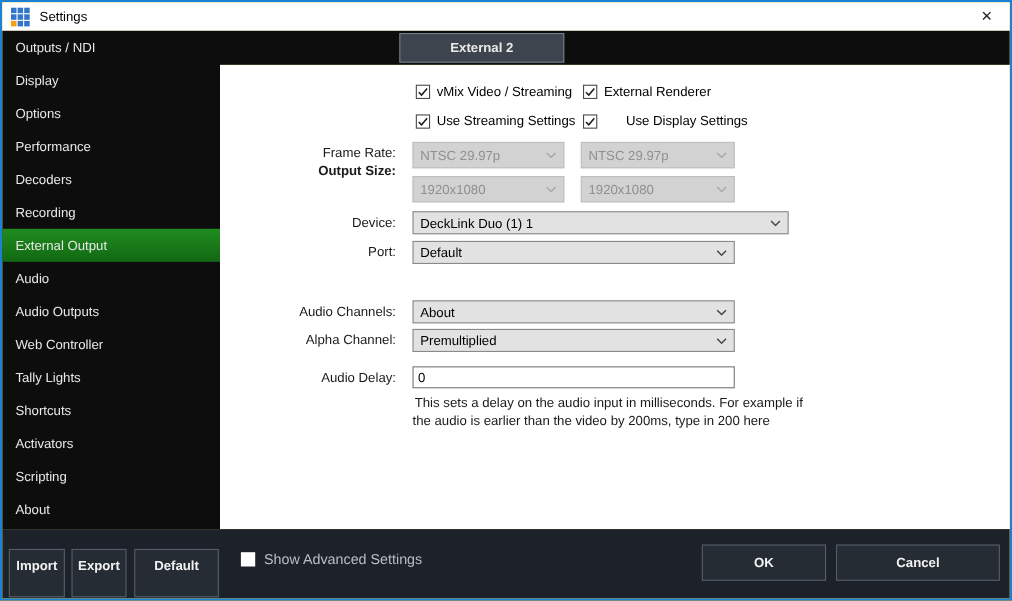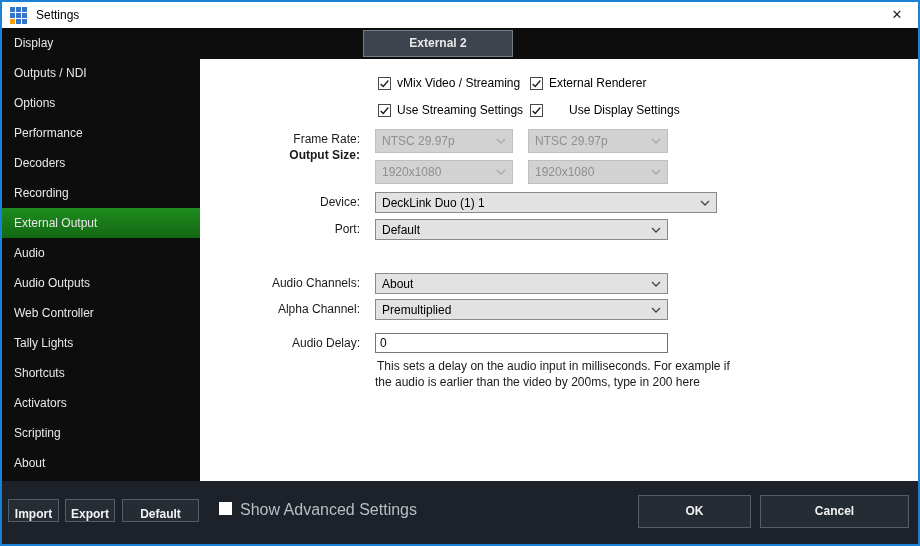--- a/index.html
+++ b/index.html
@@ -50,24 +50,24 @@
   .dropdown.disabled .chev { color:#a8a8a8; }
   .text-input { position:absolute; height:20px; border:1px solid #767676; background:#fff;
     font-size:12px; color:#000; padding:0 4px; outline:none; }
   .help { position:absolute; font-size:12px; line-height:16px; color:#1a1a1a; }
   
   .bottombar { position:absolute; top:479px; left:0; right:0; height:63px;
     background:var(--bottombar-bg,#1d222a); }
   .dark-btn { position:absolute; background:var(--button-bg,#262c34);
     border:1px solid var(--button-border,#555e68); color:#f2f2f2;
     font-size:12px; font-weight:bold; text-align:center; }
-  .dark-btn.small { top:18px; height:23px; line-height:29px; }
+  .dark-btn.small { top:18px; height:44px; line-height:29px; }
   .dark-btn.big { top:14px; height:33px; line-height:31px; }
   .adv-cb { position:absolute; left:217px; top:21px; width:13px; height:13px; background:#fff; }
-  .adv-label { position:absolute; left:238px; top:20px; font-size:16px; color:#b9bec4; }
+  .adv-label { position:absolute; left:238px; top:20px; font-size:13px; color:#b9bec4; }
 </style>
 </head>
 <body>
 
 <div class="window">
 
   <div class="titlebar">
     <span class="logo">
       <span></span>
         <span></span>
@@ -77,22 +77,22 @@
         <span></span>
       <span class="orange"></span>
         <span></span>
         <span></span>
     </span>
     <span class="win-title">Settings</span>
     <span class="close-btn">✕</span>
   </div>
 
   <div class="sidebar" id="sidebar">
+      <div class="side-item">Outputs / NDI</div>
       <div class="side-item">Display</div>
-      <div class="side-item">Outputs / NDI</div>
       <div class="side-item">Options</div>
       <div class="side-item">Performance</div>
       <div class="side-item">Decoders</div>
       <div class="side-item">Recording</div>
       <div class="side-item selected">External Output</div>
       <div class="side-item">Audio</div>
       <div class="side-item">Audio Outputs</div>
       <div class="side-item">Web Controller</div>
       <div class="side-item">Tally Lights</div>
       <div class="side-item">Shortcuts</div>

